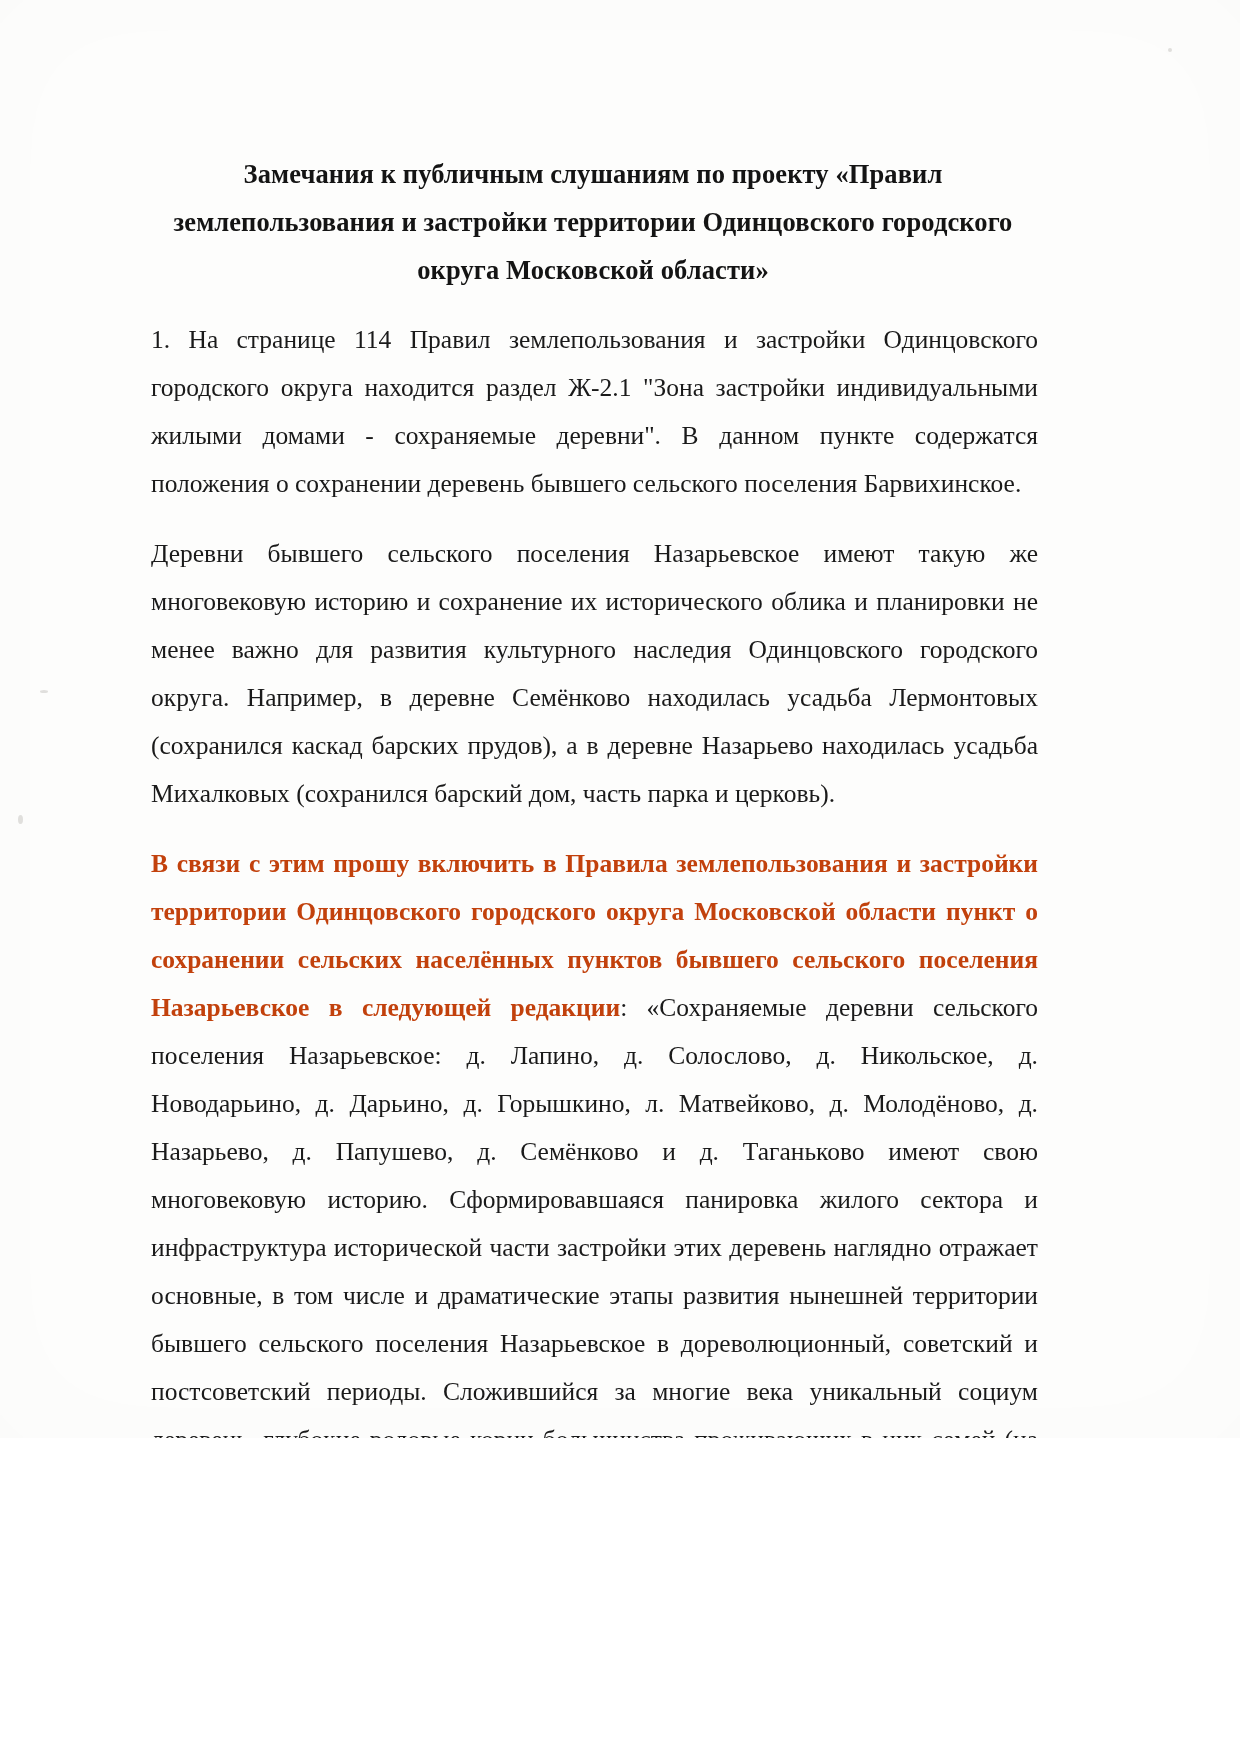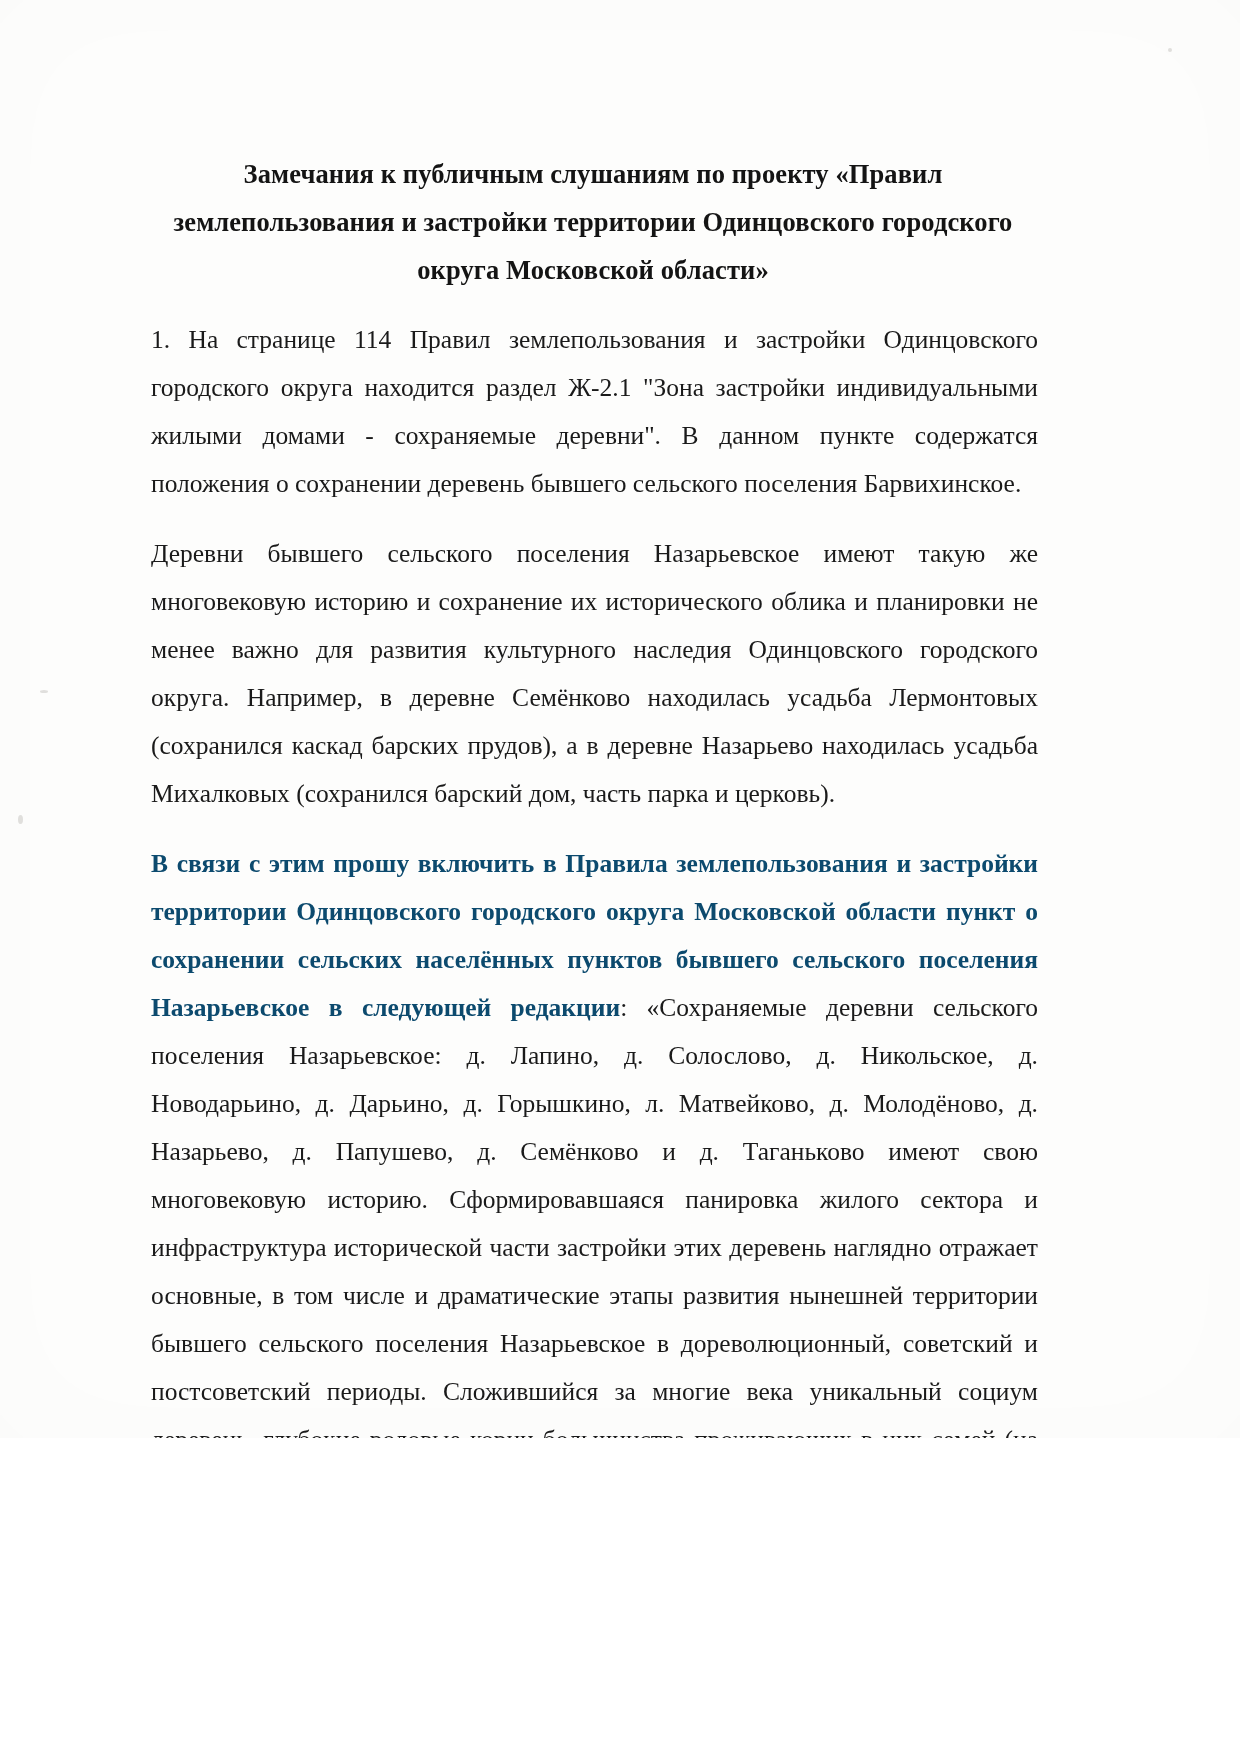--- a/index.html
+++ b/index.html
@@ -59,21 +59,21 @@
     padding: 0;
     -webkit-hyphens: none;
     hyphens: none;
   }
 
   p.body-par.spaced-top { margin-top: 22px; }
 
   p.body-par b,
   p.body-par .bold {
     font-weight: bold;
-    color: #0c4a6e;
+    color: #c2410c;
   }
 
   
   .par-clip {
     margin-bottom: 0;
   }
 </style>
 </head>
 <body>
 

